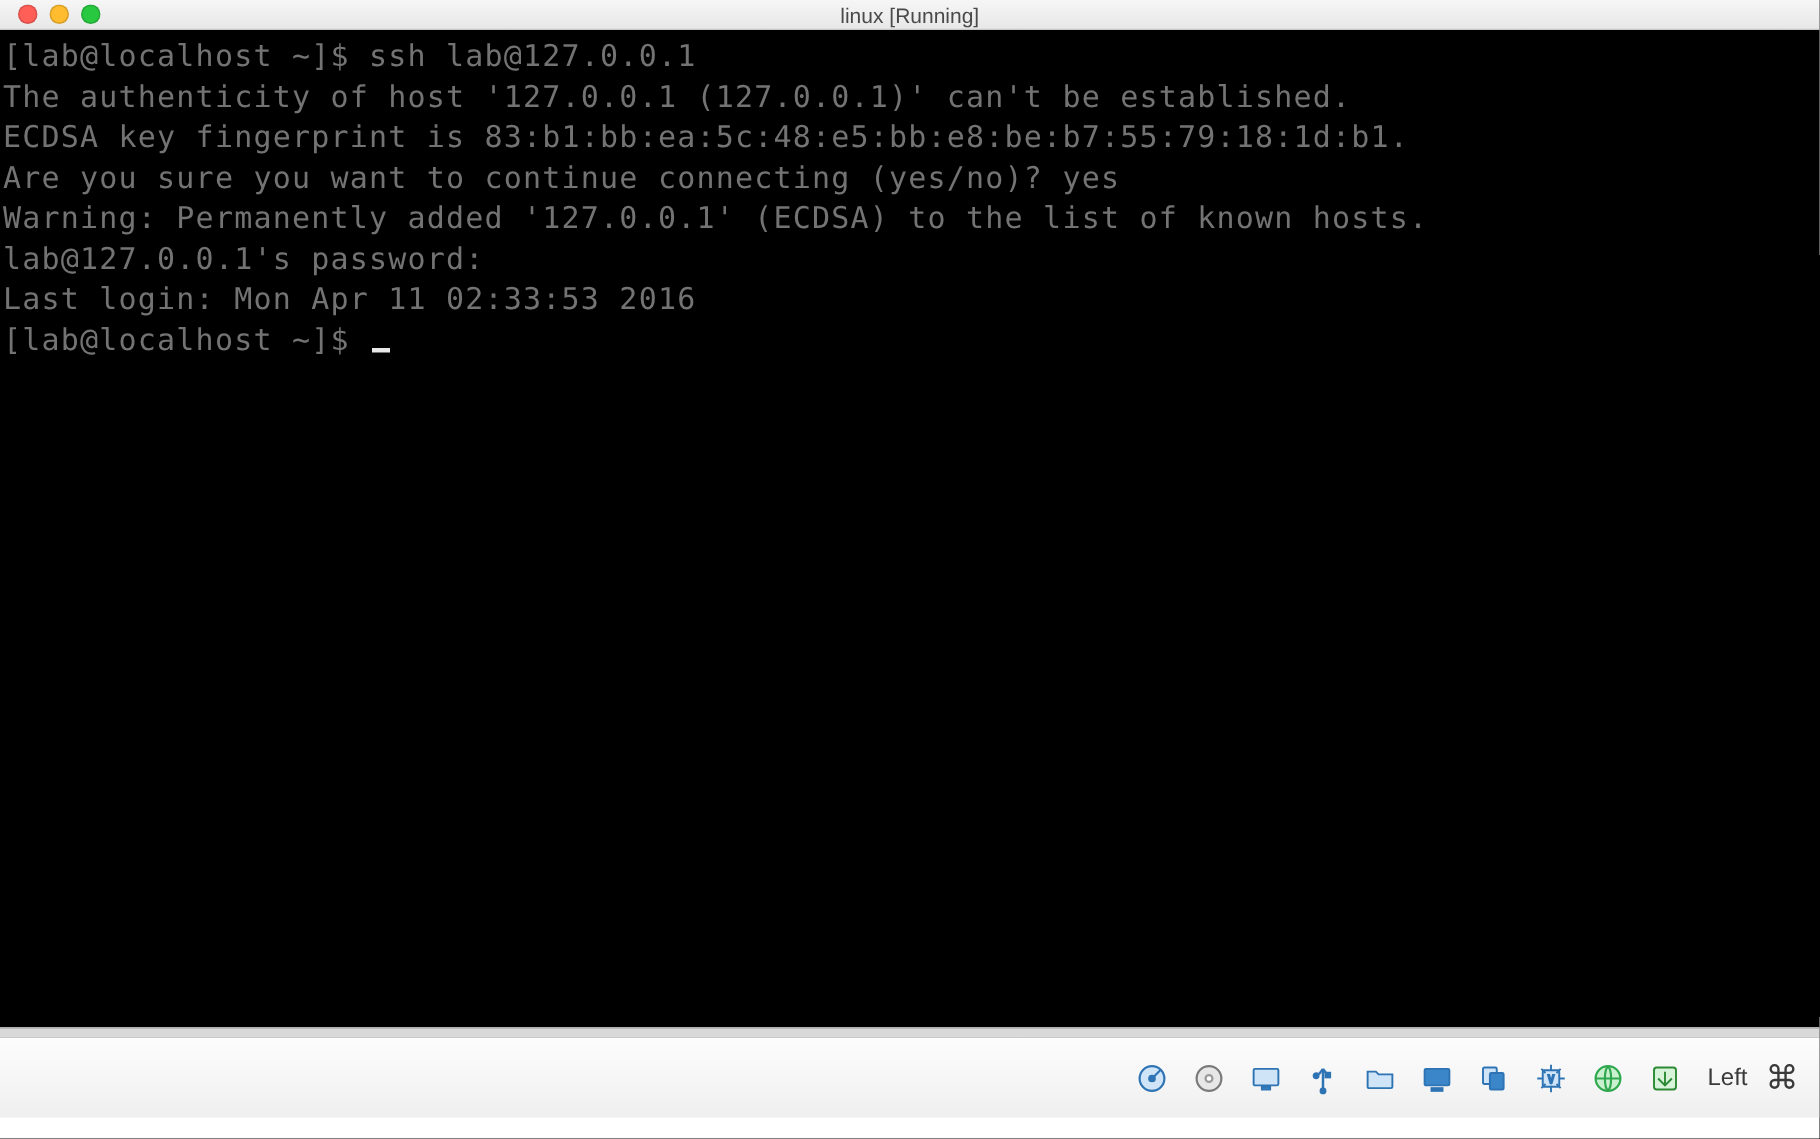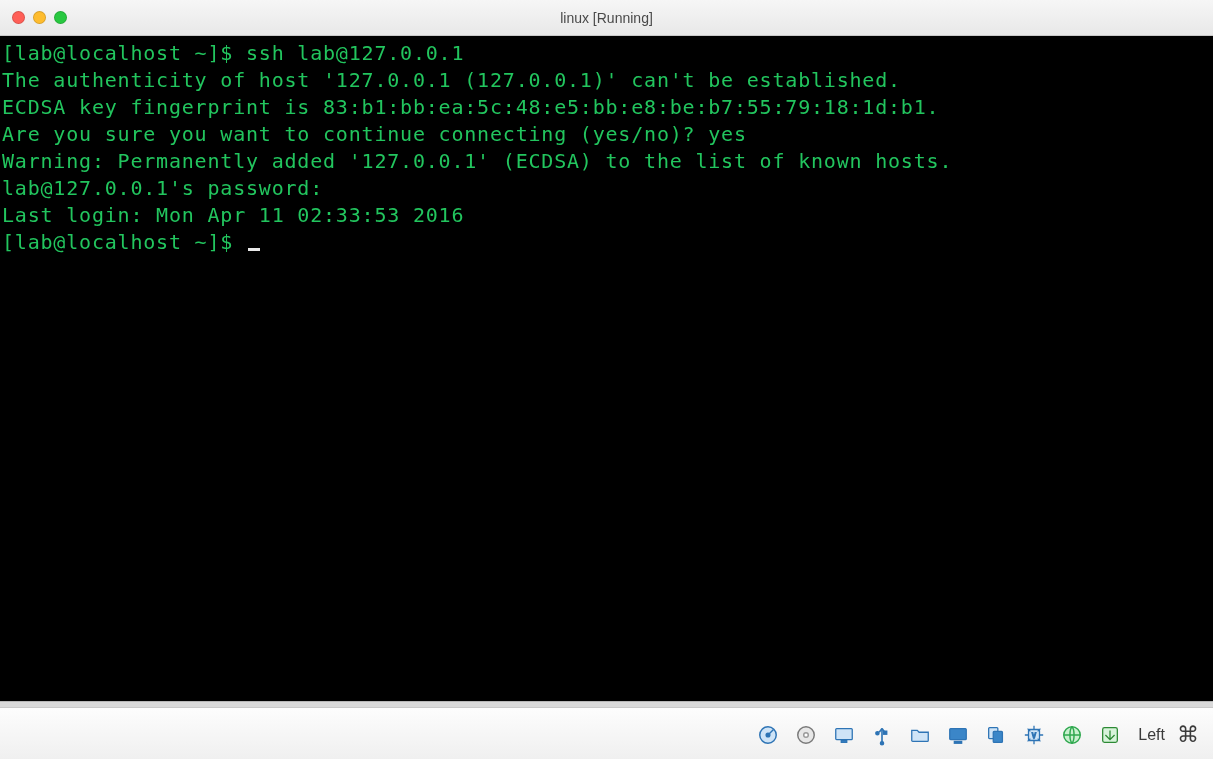--- a/index.html
+++ b/index.html
@@ -1,41 +1,41 @@
 <!DOCTYPE html>
 <html><head>
 <meta charset="utf-8">
 <style>
   * { margin: 0; padding: 0; box-sizing: border-box; }
   html, body { width: 1213px; height: 759px; overflow: hidden; font-family: -apple-system, "Helvetica Neue", Arial, sans-serif; }
   body { background: #ffffff; }
 
   
   .titlebar {
-    height: 36px;
+    height: 20px;
     background: linear-gradient(#f6f6f6, #e8e8e8);
     border-bottom: 1px solid #c9c9c9;
     display: flex;
     align-items: center;
     position: relative;
   }
   .traffic-lights { display: flex; gap: 8px; margin-left: 12px; }
   .dot { width: 13px; height: 13px; border-radius: 50%; border: 0.5px solid rgba(0,0,0,.15); }
   .dot.red    { background:#ff5f57; }
   .dot.yellow { background:#febc2e; }
   .dot.green  { background:#28c840; }
   .title-text {
     position: absolute; left: 0; right: 0; text-align: center;
     font-size: 14px; color: #4a4a4a; pointer-events: none;
   }
 
   
   .terminal {
     background: #000;
-    color: #22c55e;
+    color: #737373;
     height: 665px;
     padding: 4px 2px 2px 2px;
     font-family: "Menlo","Consolas","DejaVu Sans Mono",monospace;
     font-size: 20px;
     line-height: 27px;
     letter-spacing: 0.8px;
     white-space: pre;
     overflow: hidden;
   }
   .terminal .cursor {

